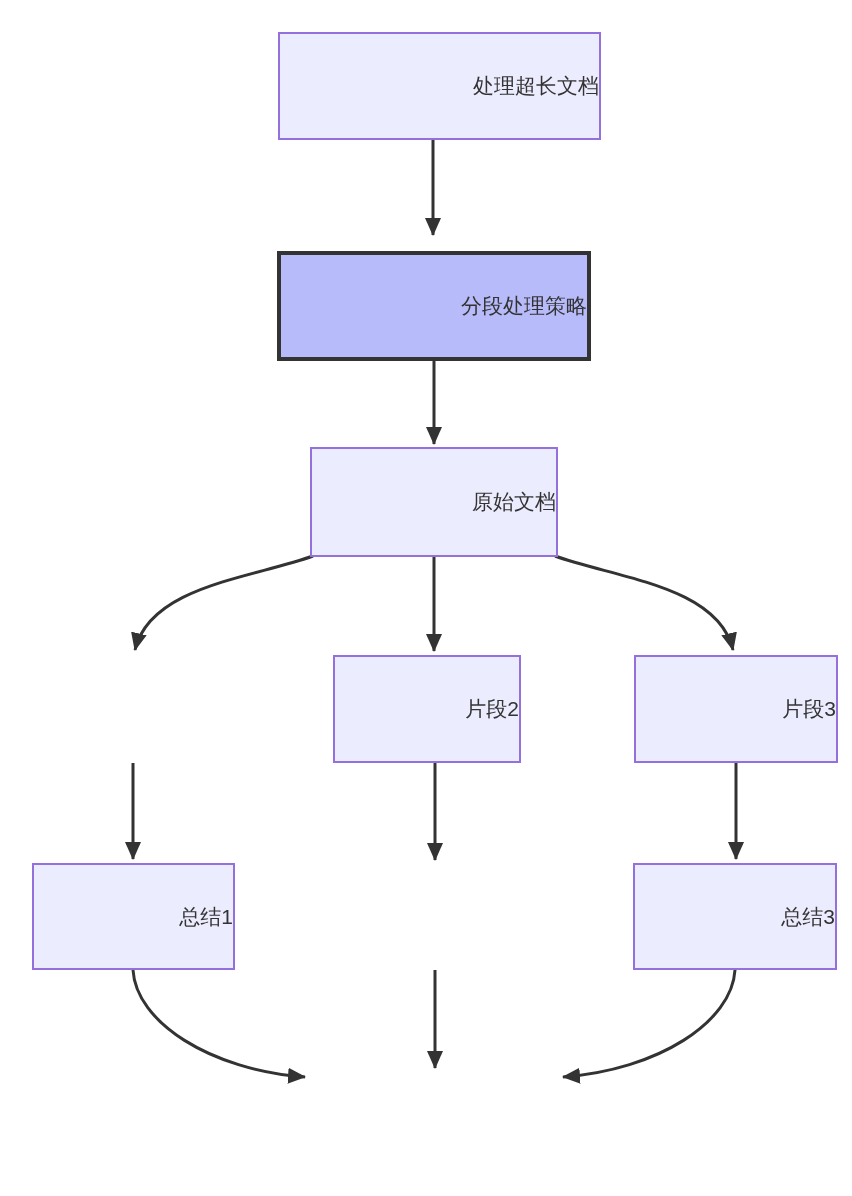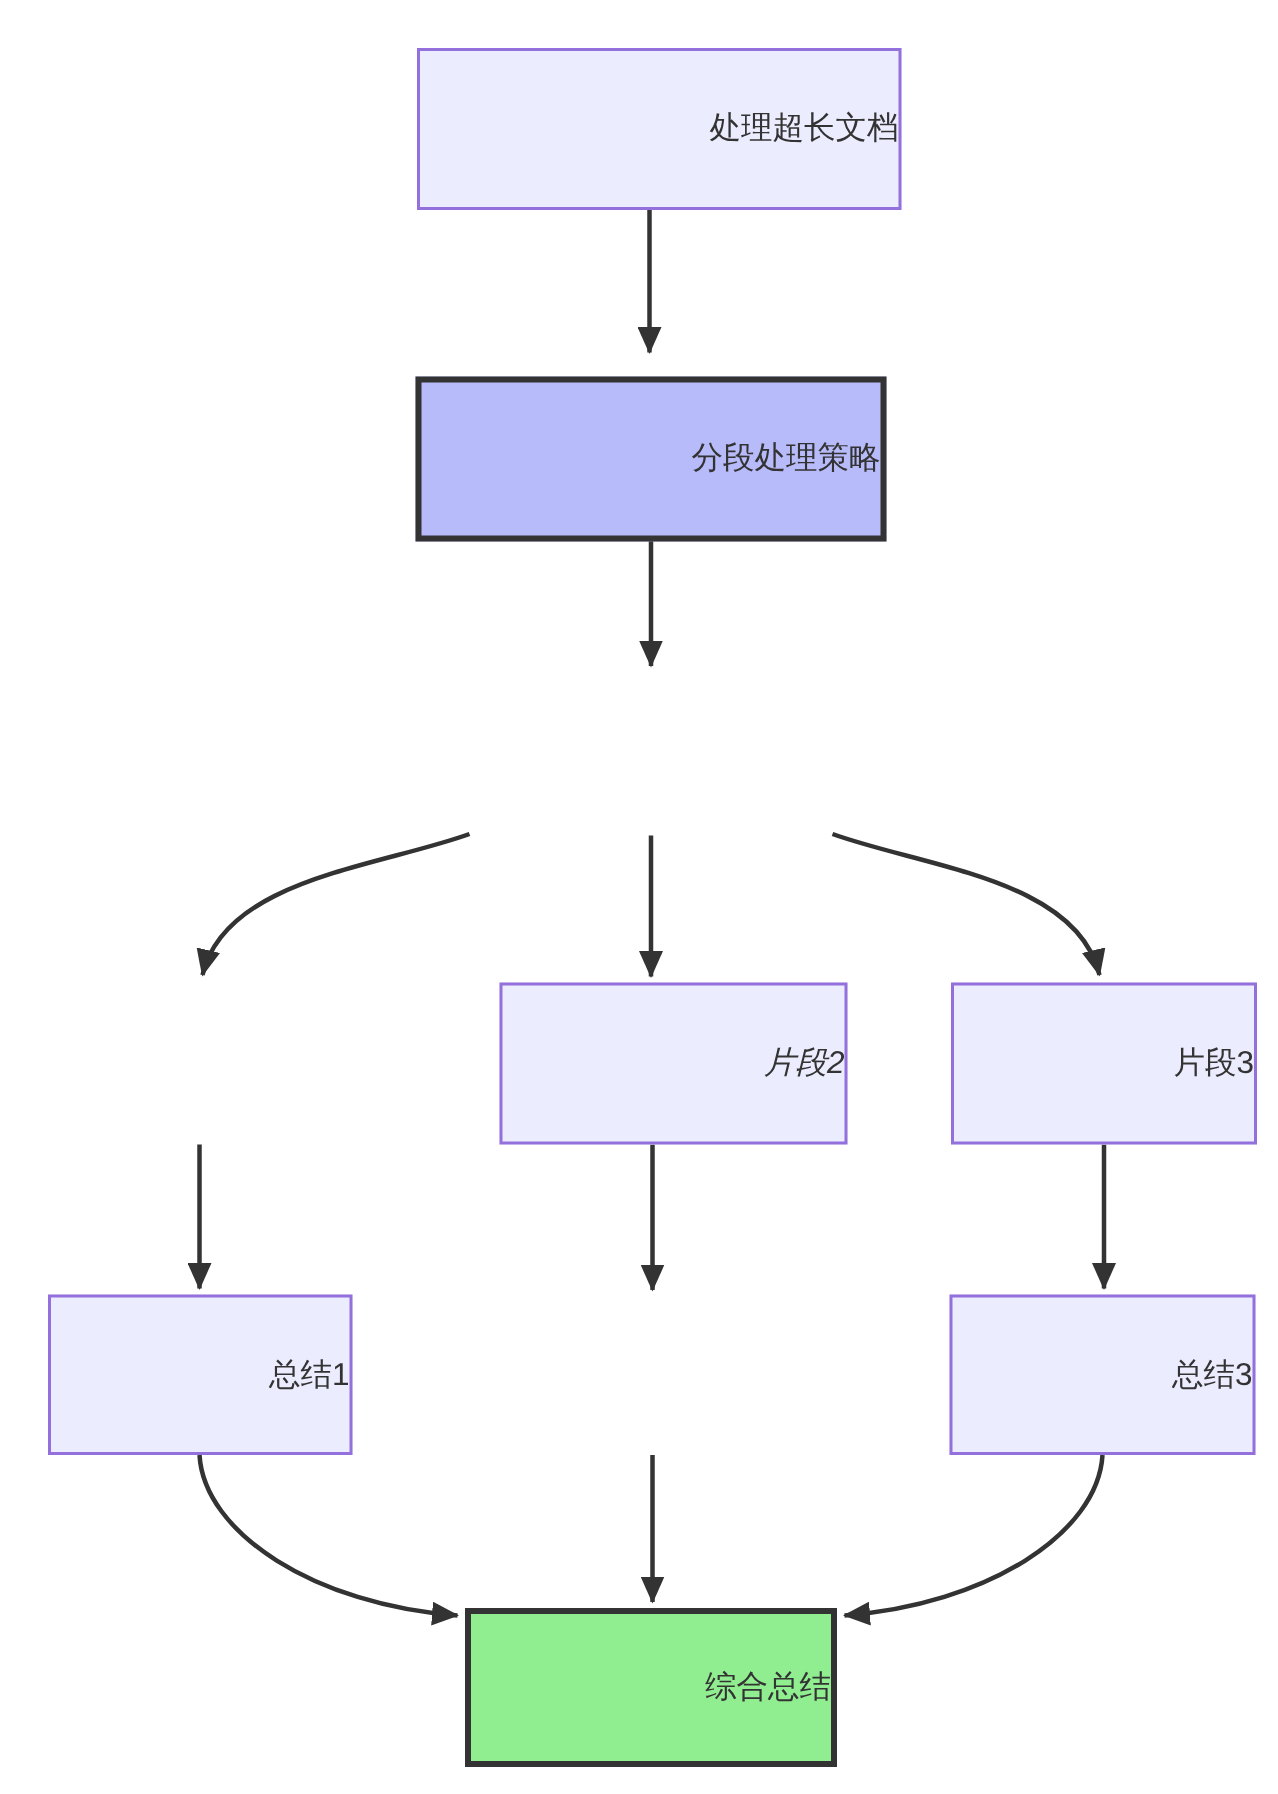--- a/index.html
+++ b/index.html
@@ -49,21 +49,21 @@
   }
   .node.result {
     background: #90EE90;
     border: 4px solid #333333;
   }
   
   #node-a  { left: 278px; top: 32px;   width: 323px; height: 108px; }
   #node-b  { left: 277px; top: 251px;  width: 314px; height: 110px; }
   #node-c  { left: 310px; top: 447px;  width: 248px; height: 110px; }
   #node-d1 { left: 32px;  top: 655px;  width: 203px; height: 108px; }
-  #node-d2 { left: 333px; top: 655px;  width: 232px; height: 108px; font-style: italic; }
+  #node-d2 { left: 333px; top: 655px;  width: 188px; height: 108px; }
   #node-d3 { left: 634px; top: 655px;  width: 204px; height: 108px; padding-left: 26px; }
   #node-e1 { left: 32px;  top: 863px;  width: 203px; height: 107px; }
   #node-e2 { left: 333px; top: 864px;  width: 204px; height: 106px; }
   #node-e3 { left: 633px; top: 863px;  width: 204px; height: 107px; }
   #node-f  { left: 310px; top: 1072px; width: 248px; height: 106px; }
 </style>
 </head>
 <body>
 
 <div class="canvas">
@@ -88,36 +88,36 @@
   </svg>
 
   <div class="node" id="node-a">
     <span class="label">处理超长文档</span>
   </div>
 
   <div class="node highlight" id="node-b">
     <span class="label">分段处理策略</span>
   </div>
 
+  <div class="node" id="node-c">
+    <span class="label">原始文档</span>
+  </div>
 
 
   <div class="node" id="node-d2">
     <span class="label">片段2</span>
   </div>
 
   <div class="node" id="node-d3">
     <span class="label">片段3</span>
   </div>
 
   <div class="node" id="node-e1">
     <span class="label">总结1</span>
   </div>
 
 
   <div class="node" id="node-e3">
     <span class="label">总结3</span>
   </div>
 
-  <div class="node result" id="node-f">
-    <span class="label">综合总结</span>
-  </div>
 
 </div>
 
 </body></html>

